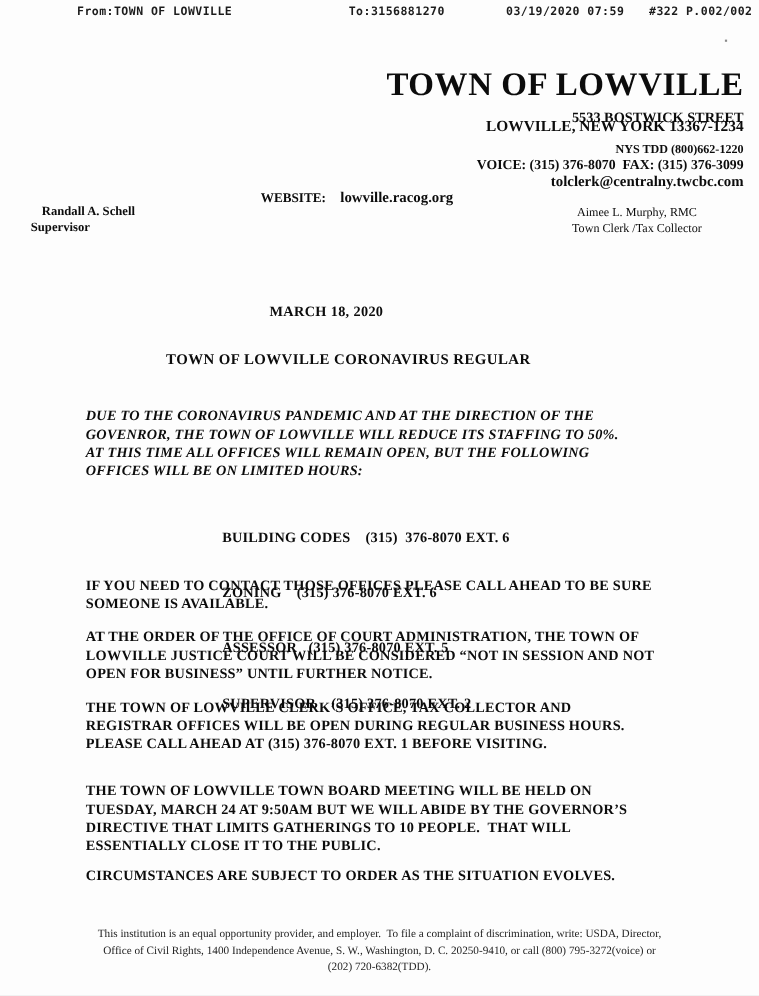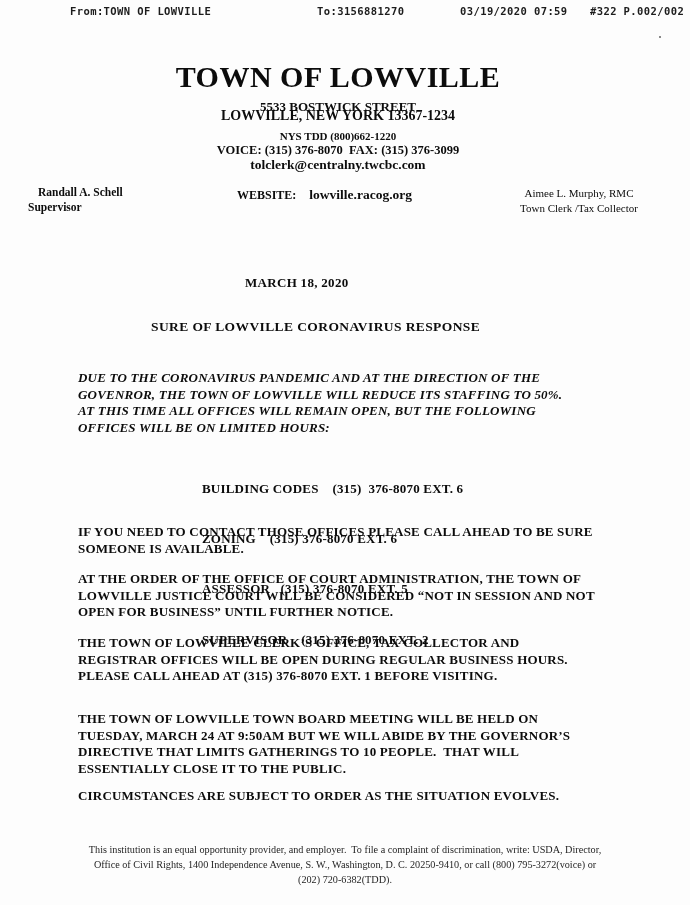--- a/index.html
+++ b/index.html
@@ -15,32 +15,32 @@
     font-weight:bold; font-size:10.5px; letter-spacing:0.4px;
     color:#1c1c1c; white-space:pre;padding-left:32px;
   }
   .fax-from { left:38px; }
   .fax-to { left:285px; }
   .fax-datetime { left:428px; }
   .fax-pagenum { left:558px; }
   .artifact-dot { position:absolute; left:659px; top:36px; width:2px; height:2px; background:#8a8a8a; }
 
   
-  .lh { position:absolute; left:0; width:676px; text-align:center; font-weight:bold; white-space:pre; }
+  .lh { position:absolute; left:0; width:676px; text-align:right; font-weight:bold; white-space:pre; }
   .org-title { top:60px; font-size:30px; letter-spacing:0.5px; }
   .addr1 { top:99px;  font-size:13px; }
   .addr2 { top:108px; font-size:14px; }
   .addr3 { top:130px; font-size:11px; }
   .addr4 { top:143px; font-size:12.5px; }
   .addr5 { top:157px; font-size:13.5px; }
 
   
   .sup-name  { position:absolute; top:186px; left:38px; font-size:11.5px; font-weight:bold; white-space:pre; }
   .sup-title { position:absolute; top:201px; left:28px; font-size:11.5px; font-weight:bold; white-space:pre; }
-  .website-row { position:absolute; top:187px; left:237px; display:flex; align-items:baseline; gap:13px; font-weight:bold; }
+  .website-row { position:absolute; top:172px; left:237px; display:flex; align-items:baseline; gap:13px; font-weight:bold; }
   .website-label { font-size:12px; }
   .website-url { font-size:13.5px; }
   .clerk-block { position:absolute; top:186px; left:500px; width:158px; text-align:center; font-size:11px; font-weight:normal; line-height:15px; }
 
   
   .letter-date { position:absolute; top:275px; left:245px; font-size:13px; font-weight:bold; letter-spacing:0.3px; white-space:pre; }
   .letter-subject { position:absolute; top:319px; left:151px; font-size:13.5px; font-weight:bold; letter-spacing:0.4px; white-space:pre; }
   .para {
     position:absolute; left:78px; width:580px;
     font-size:13px; font-weight:bold; line-height:16.7px; letter-spacing:0.2px;
@@ -88,21 +88,21 @@
   <div class="website-row">
     <span class="website-label">WEBSITE:</span>
     <span class="website-url">lowville.racog.org</span>
   </div>
   <div class="clerk-block">
     <div>Aimee L. Murphy, RMC</div>
     <div>Town Clerk /Tax Collector</div>
   </div>
 
   <div class="letter-date">MARCH 18, 2020</div>
-  <div class="letter-subject">SURE OF LOWVILLE CORONAVIRUS RESPONSE</div>
+  <div class="letter-subject">TOWN OF LOWVILLE CORONAVIRUS REGULAR</div>
 
   <div class="para p1">DUE TO THE CORONAVIRUS PANDEMIC AND AT THE DIRECTION OF THE
 GOVENROR, THE TOWN OF LOWVILLE WILL REDUCE ITS STAFFING TO 50%.
 AT THIS TIME ALL OFFICES WILL REMAIN OPEN, BUT THE FOLLOWING
 OFFICES WILL BE ON LIMITED HOURS:</div>
 
   <div class="hotlines">
     <div>BUILDING CODES    (315)  376-8070 EXT. 6</div>
     <div>ZONING    (315) 376-8070 EXT. 6</div>
     <div>ASSESSOR   (315) 376-8070 EXT. 5</div>

